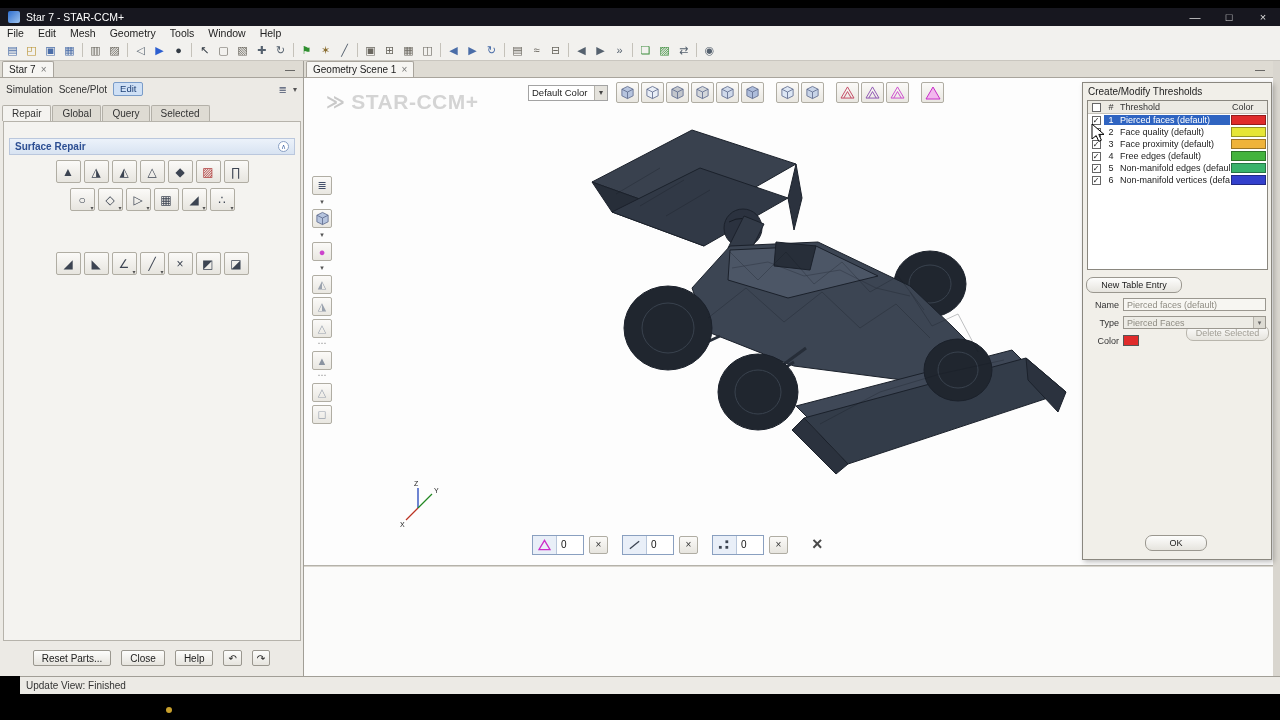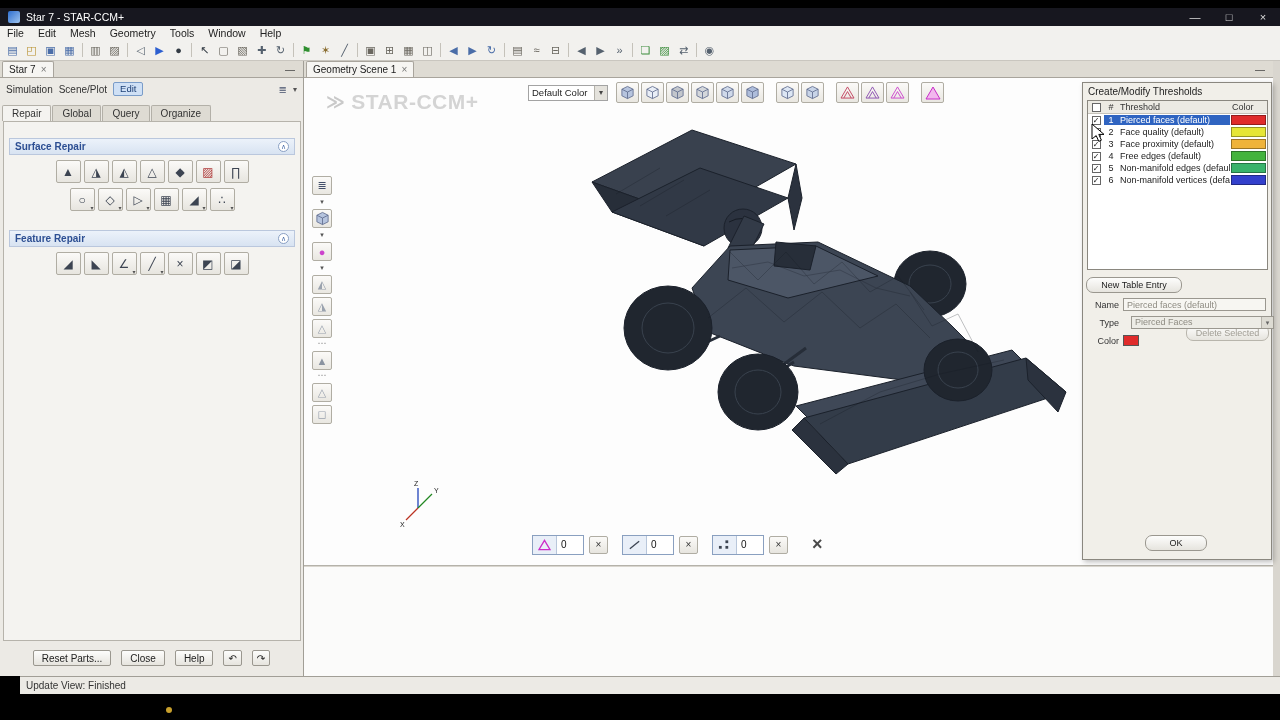--- a/index.html
+++ b/index.html
@@ -76,21 +76,21 @@
 .rp-cbc{width:16px;display:flex;justify-content:center;}
 .cbox{width:9px;height:9px;border:1px solid #666;background:#fff;font-size:8px;line-height:8px;text-align:center;color:#111;display:inline-block;}
 .rp-num{width:14px;text-align:center;}
 .rp-lbl{width:112px;padding-left:2px;white-space:nowrap;overflow:hidden;}
 .rp-colr{flex:1;height:10px;margin:0 1px;border:1px solid rgba(0,0,0,.35);}
 .rp-row.sel .rp-num,.rp-row.sel .rp-lbl{background:#2f64c1;color:#fff;}
 .rp-btn{position:absolute;height:16px;font-size:9px;background:linear-gradient(#fdfdfc,#e6e4de);border:1px solid #9a978f;border-radius:7px;color:#222;}
 .rp-btn.disabled{color:#a09d94;border-color:#b8b5ac;margin-top:48px;}
 .rp-lab{position:absolute;width:34px;text-align:right;font-size:9px;color:#333;}
 .rp-input{position:absolute;left:40px;width:143px;height:13px;border:1px solid #9a978f;background:#f7f6f2;font-size:9px;color:#8f8c83;padding:0 3px;line-height:12px;}
-.rp-select{position:absolute;left:48px;width:143px;height:13px;border:1px solid #9a978f;background:#edece6;font-size:9px;color:#8f8c83;display:flex;align-items:flex-start;padding-left:3px;}
+.rp-select{position:absolute;left:40px;width:143px;height:13px;border:1px solid #9a978f;background:#edece6;font-size:9px;color:#8f8c83;display:flex;align-items:center;padding-left:3px;}
 .rp-select .dd{margin-left:auto;width:12px;text-align:center;background:#dddbd3;border-left:1px solid #b5b2aa;height:100%;font-size:7px;line-height:12px;color:#666;}
 .rp-swatch{position:absolute;left:40px;width:16px;height:11px;border:1px solid #555;}
 .expander{position:absolute;left:1258px;top:348px;font-size:26px;color:#b8b5ad;z-index:4;background:none;border:none;}
 .cursor{position:absolute;left:1091px;top:123px;z-index:9;}
 
 .statusbar{position:absolute;left:0;top:676px;width:100%;height:18px;background:#eceae5;border-top:1px solid #a19e96;display:flex;align-items:center;padding-left:6px;font-size:10px;color:#333;margin-left:20px;}
 .botstrip{position:absolute;left:0;top:694px;width:100%;height:26px;background:#000;}
 .dot{position:absolute;left:166px;top:13px;width:6px;height:6px;border-radius:50%;background:#c8a02c;}
 .topstrip{position:absolute;left:0;top:0;width:100%;height:8px;background:#000;}
 </style>
@@ -178,21 +178,21 @@
         <span>Simulation</span>
         <span>Scene/Plot</span>
         <span class="editchip">Edit</span>
         <span class="treeico">≣</span>
         <span class="ddc">▾</span>
       </div>
       <div class="ltabs">
           <span class="ltab active">Repair</span>
           <span class="ltab">Global</span>
           <span class="ltab">Query</span>
-          <span class="ltab">Organize</span>
+          <span class="ltab">Selected</span>
         </div>
       <div class="lcontent">
         <div class="secheader sh1">
           <span>Surface Repair</span>
           <span class="collapse">∧</span>
         </div>
         <div class="toolrow trow1">
             <button class="tool-btn">
               <span>▲</span>
             </button>
@@ -233,24 +233,20 @@
             </button>
             <button class="tool-btn">
               <span>◢</span>
               <span class="mini">▾</span>
             </button>
             <button class="tool-btn">
               <span>∴</span>
               <span class="mini">▾</span>
             </button>
           </div>
-        <div class="secheader sh2">
-          <span>Feature Repair</span>
-          <span class="collapse">∧</span>
-        </div>
         <div class="toolrow trow3">
             <button class="tool-btn">
               <span>◢</span>
             </button>
             <button class="tool-btn">
               <span>◣</span>
             </button>
             <button class="tool-btn">
               <span>∠</span>
               <span class="mini">▾</span>

